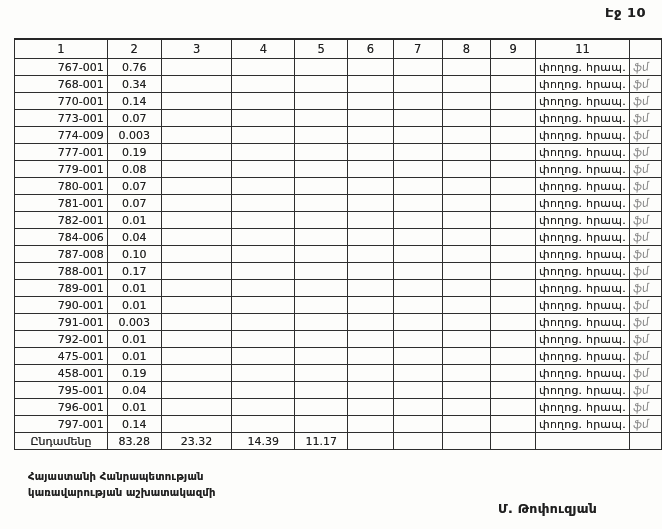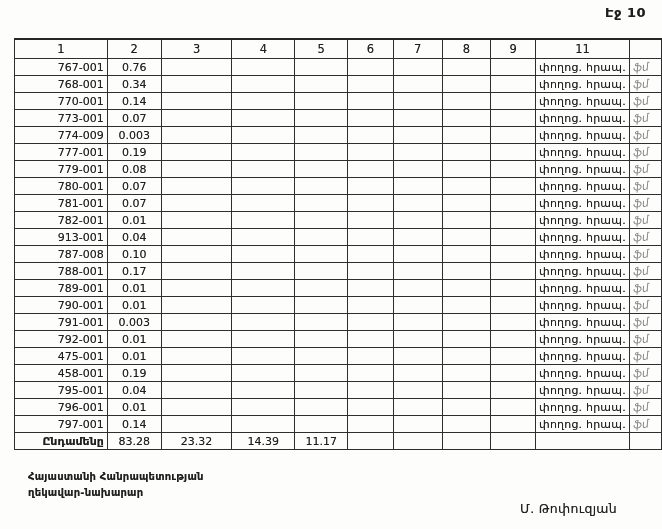--- a/index.html
+++ b/index.html
@@ -34,29 +34,29 @@
   td.code { text-align:right; padding-left:4px; }
   td.val  { text-align:center; }
   td.cat  { font-size:10px; padding-left:4px; letter-spacing:0.2px; }
   td.mark-cell {
     border:none; background:transparent;
     font-size:8px; color:#6b6b6b; font-style:italic;
     padding-left:10px; text-shadow:none;
   }
   td.mark-cell span { display:inline-block; transform:rotate(-6deg); opacity:0.8; }
   tfoot td { height:20px; border-bottom:2px solid #262626; }
-  tfoot td.total-label { text-align:right; font-size:11px;font-weight:bold; }
+  tfoot td.total-label { text-align:center; font-size:11px; }
   .footer-left {
     position:absolute; left:28px; top:469px;
     font-weight:bold; font-size:10px; line-height:16px;
     letter-spacing:0.2px;
   }
   .signature {
     position:absolute; left:498px; top:501px;
-    font-weight:normal; font-size:12.5px; letter-spacing:0.3px;margin-left:22px;
+    font-weight:bold; font-size:12.5px; letter-spacing:0.3px;
   }
 </style>
 </head>
 <body>
 
 <div class="page-label">Էջ 10</div>
 
 <table class="doc">
   <colgroup>
     <col style="width:93px">
@@ -211,21 +211,21 @@
         <td></td>
         <td></td>
         <td></td>
         <td></td>
         <td></td>
         <td></td>
         <td class="cat">փողոց. հրապ.</td>
         <td class="mark-cell"><span>ֆմ</span></td>
       </tr>
       <tr>
-        <td class="code">913-001</td>
+        <td class="code">784-006</td>
         <td class="val">0.04</td>
         <td></td>
         <td></td>
         <td></td>
         <td></td>
         <td></td>
         <td></td>
         <td></td>
         <td class="cat">փողոց. հրապ.</td>
         <td class="mark-cell"><span>ֆմ</span></td>
@@ -386,16 +386,16 @@
       <td></td>
       <td></td>
       <td></td>
       <td class="mark-cell"></td>
     </tr>
   </tfoot>
 </table>
 
 <div class="footer-left">
   <div>Հայաստանի Հանրապետության</div>
-  <div>ղեկավար-նախարար</div>
+  <div>կառավարության աշխատակազմի</div>
 </div>
 
 <div class="signature">Մ. Թոփուզյան</div>
 
 </body></html>

